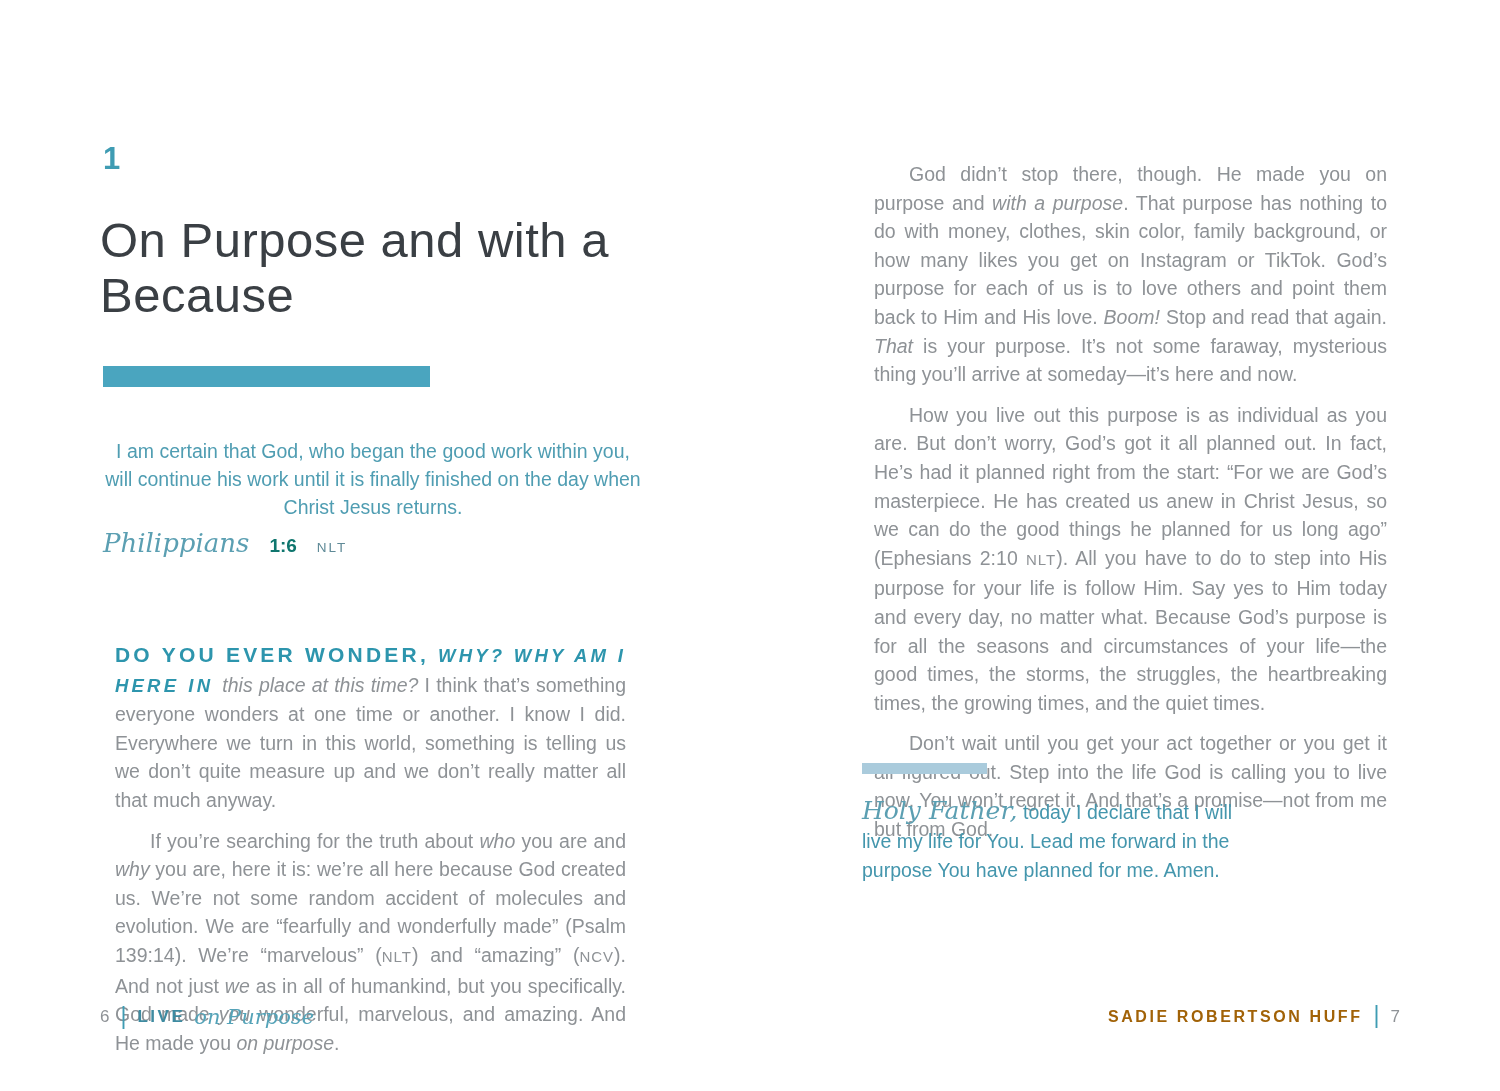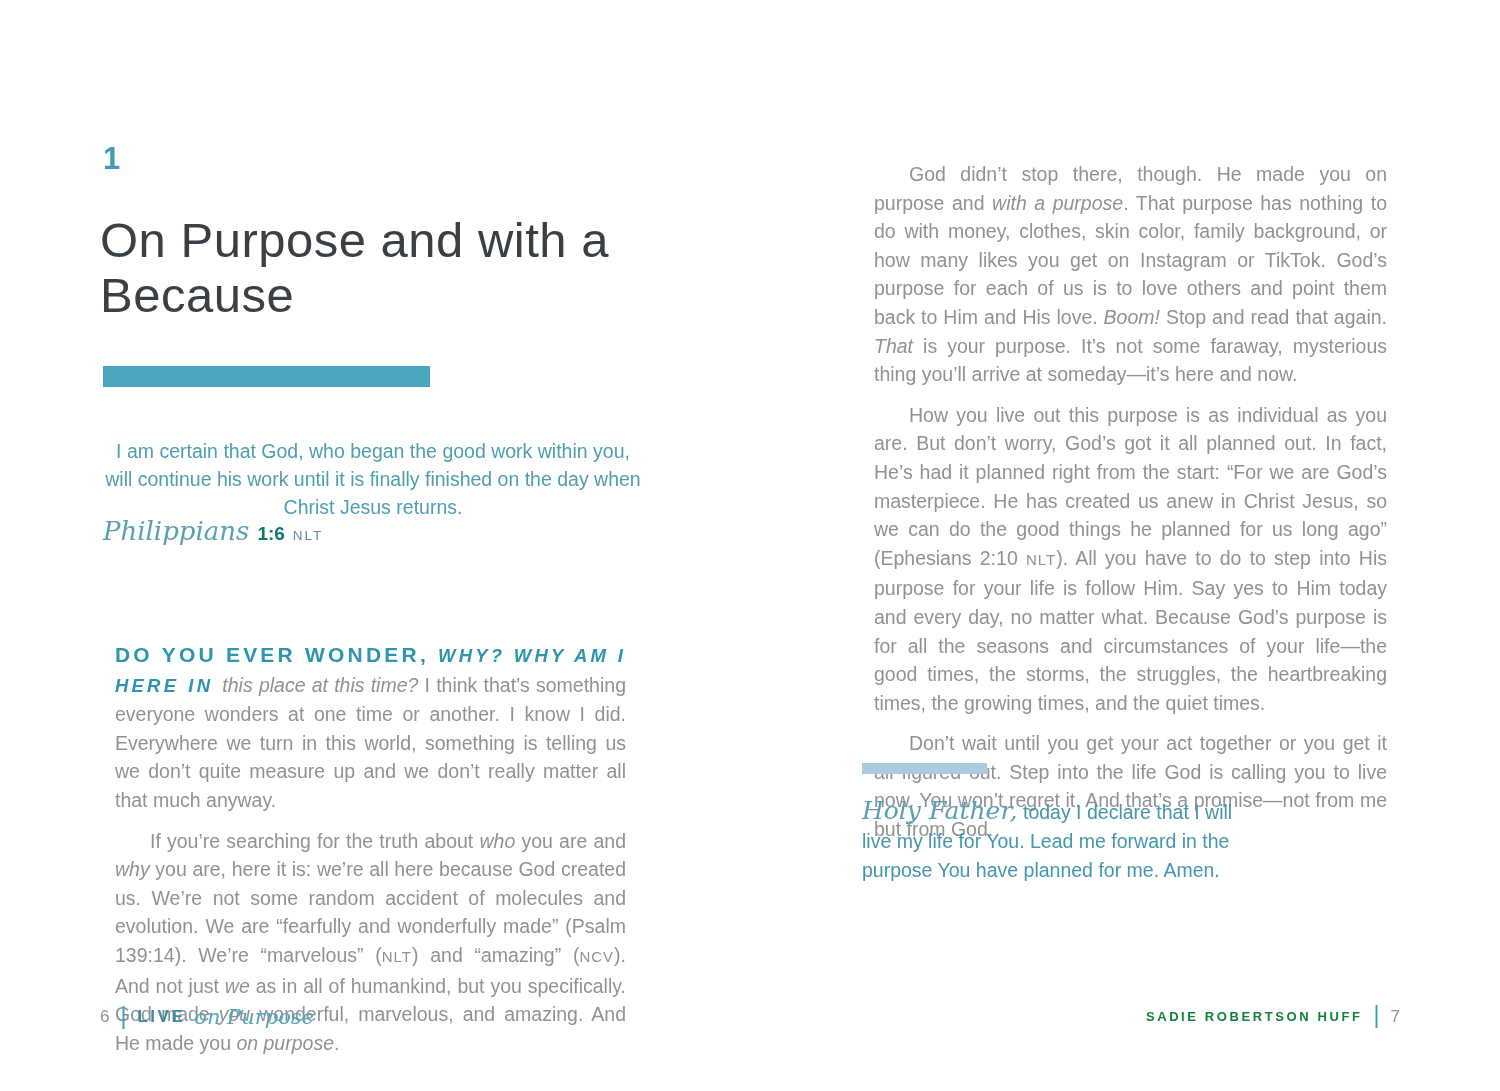--- a/index.html
+++ b/index.html
@@ -30,22 +30,22 @@
     position:absolute;left:103px;top:366px;width:327px;height:21px;
     background:var(--teal-bar);
   }
   .epigraph{
     position:absolute;left:103px;top:437px;width:540px;
     font-size:19.5px;line-height:28px;font-weight:300;
     color:#4f9db2;
     text-align:center;
   }
   .reference{
-    position:absolute;left:103px;top:516px;
-    display:flex;align-items:baseline;gap:8px;
+    position:absolute;left:103px;top:528px;
+    display:flex;align-items:baseline;gap:20px;
   }
   .ref-book{
     font-family:"DejaVu Serif", serif;font-style:italic;
     font-size:26px;color:#5b9fb2;
   }
   .ref-verse{font-weight:700;font-size:19px;color:#0f766e;}
   .ref-trans{font-size:13.5px;letter-spacing:2px;color:#5f8a97;}
   .body-left{
     position:absolute;left:103px;top:629px;width:535px;
   }
@@ -96,21 +96,21 @@
     transform:translateY(-1px);
   }
   .book-title{
     font-size:17px;font-weight:700;letter-spacing:2.5px;color:#3e8ba1;
   }
   .book-title-script{
     font-family:"DejaVu Serif", serif;font-style:italic;
     font-size:21px;color:#55a3b8;margin-left:-2px;
   }
   .author-name{
-    font-size:13px;font-weight:700;letter-spacing:2.6px;color:#15803d;
+    font-size:16px;font-weight:700;letter-spacing:2.6px;color:#a16207;
   }
 </style>
 </head>
 <body>
 
 <div class="spread">
 
   <div class="chapter-num">1</div>
 
   <div class="chapter-title">On Purpose and with a Because</div>

